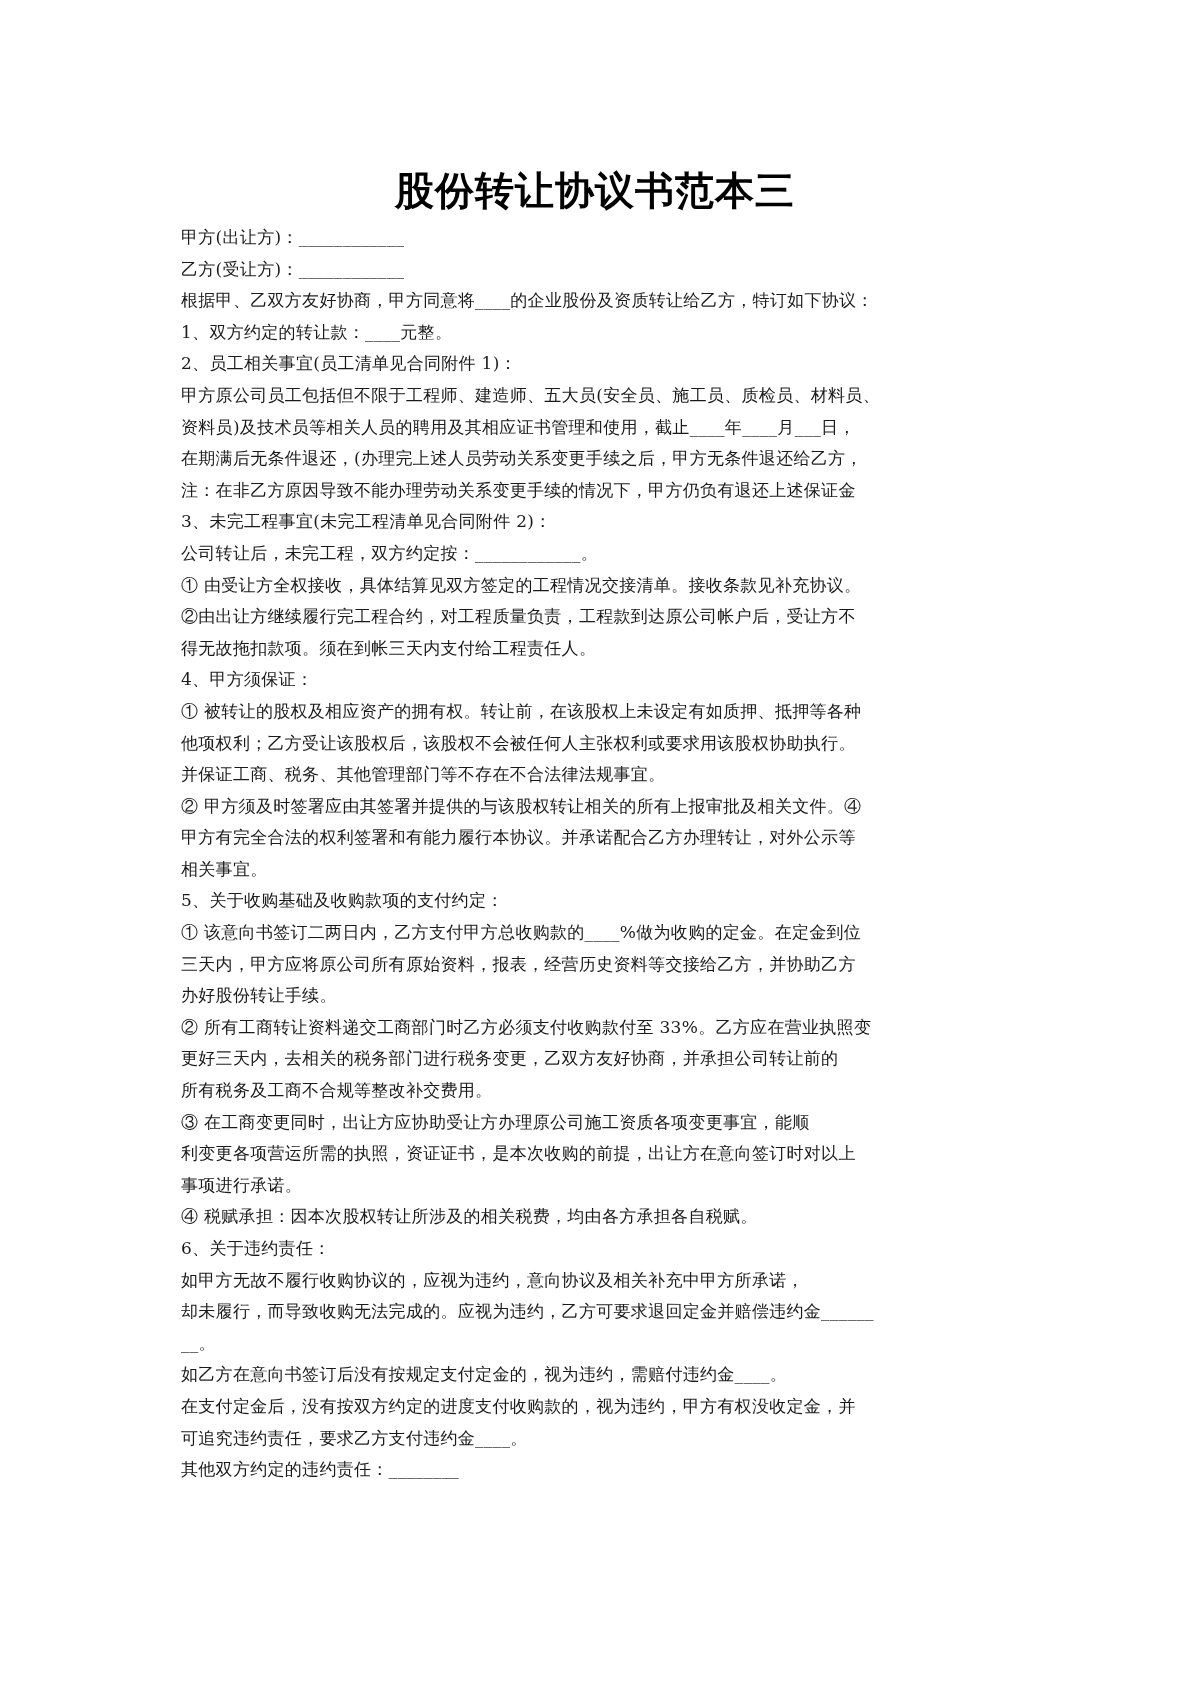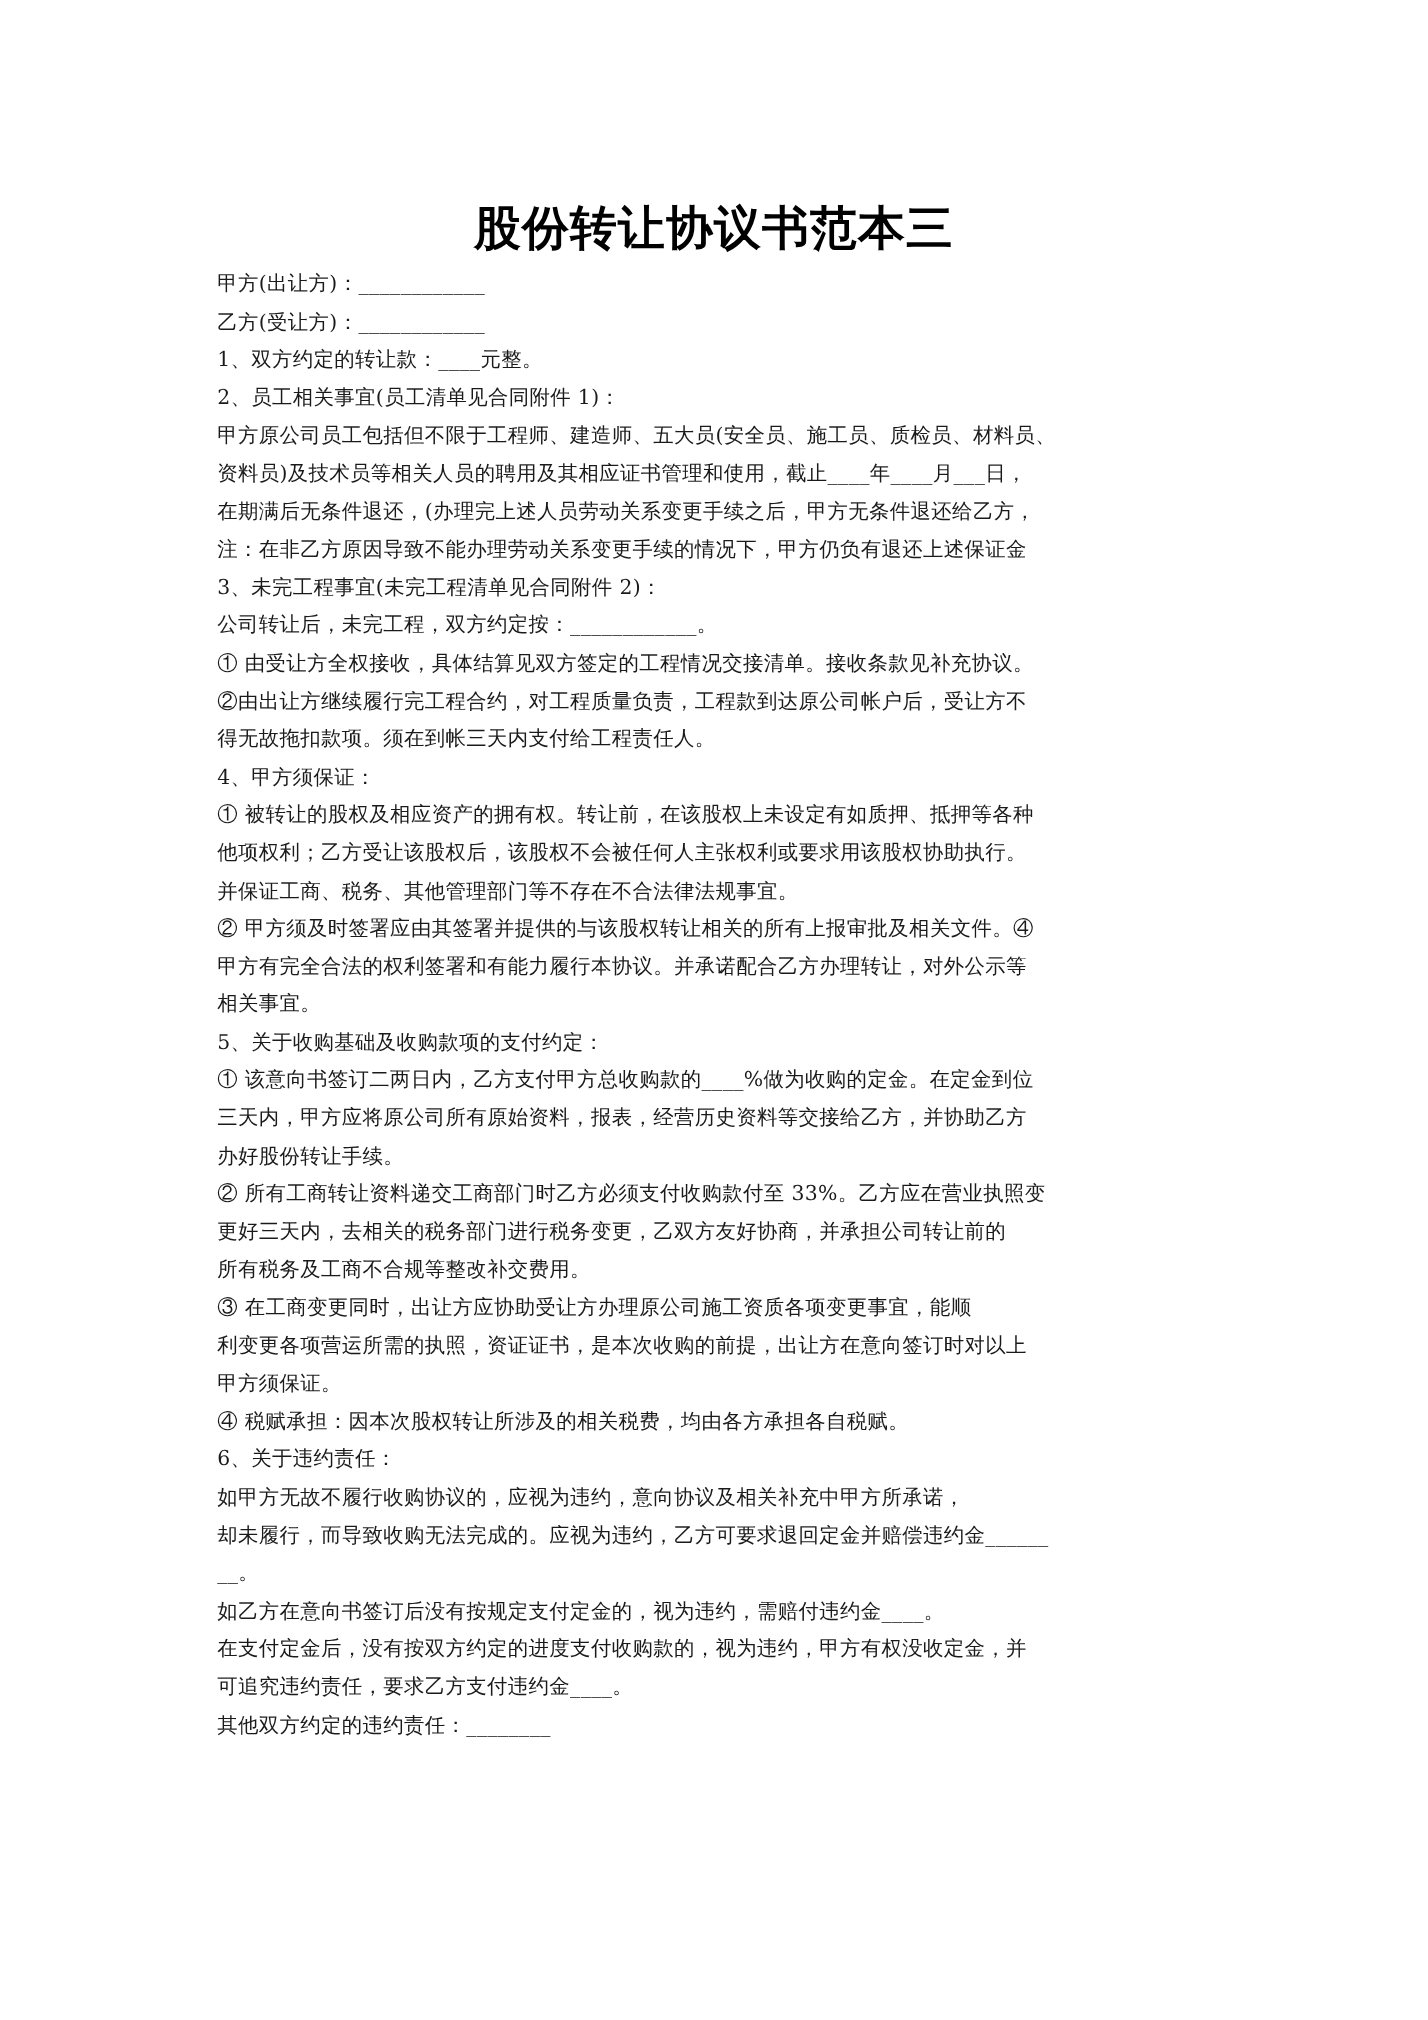--- a/index.html
+++ b/index.html
@@ -53,20 +53,21 @@
   </style>
 </head>
 <body>
 
 <div class="page">
   <div class="title">股份转让协议书范本三</div>
 
   <div class="body-text">
     <span class="line">甲方(出让方)：____________</span>
     <span class="line">乙方(受让方)：____________</span>
+    <span class="line">根据甲、乙双方友好协商，甲方同意将____的企业股份及资质转让给乙方，特订如下协议：</span>
     <span class="line">1、双方约定的转让款：____元整。</span>
     <span class="line">2、员工相关事宜(员工清单见合同附件 1)：</span>
     <span class="line">甲方原公司员工包括但不限于工程师、建造师、五大员(安全员、施工员、质检员、材料员、</span>
     <span class="line">资料员)及技术员等相关人员的聘用及其相应证书管理和使用，截止____年____月___日，</span>
     <span class="line">在期满后无条件退还，(办理完上述人员劳动关系变更手续之后，甲方无条件退还给乙方，</span>
     <span class="line">注：在非乙方原因导致不能办理劳动关系变更手续的情况下，甲方仍负有退还上述保证金</span>
     <span class="line">3、未完工程事宜(未完工程清单见合同附件 2)：</span>
     <span class="line">公司转让后，未完工程，双方约定按：____________。</span>
     <span class="line">① 由受让方全权接收，具体结算见双方签定的工程情况交接清单。接收条款见补充协议。</span>
     <span class="line">②由出让方继续履行完工程合约，对工程质量负责，工程款到达原公司帐户后，受让方不</span>
@@ -80,21 +81,21 @@
     <span class="line">相关事宜。</span>
     <span class="line">5、关于收购基础及收购款项的支付约定：</span>
     <span class="line">① 该意向书签订二两日内，乙方支付甲方总收购款的____%做为收购的定金。在定金到位</span>
     <span class="line">三天内，甲方应将原公司所有原始资料，报表，经营历史资料等交接给乙方，并协助乙方</span>
     <span class="line">办好股份转让手续。</span>
     <span class="line">② 所有工商转让资料递交工商部门时乙方必须支付收购款付至 33%。乙方应在营业执照变</span>
     <span class="line">更好三天内，去相关的税务部门进行税务变更，乙双方友好协商，并承担公司转让前的</span>
     <span class="line">所有税务及工商不合规等整改补交费用。</span>
     <span class="line">③ 在工商变更同时，出让方应协助受让方办理原公司施工资质各项变更事宜，能顺</span>
     <span class="line">利变更各项营运所需的执照，资证证书，是本次收购的前提，出让方在意向签订时对以上</span>
-    <span class="line">甲方须保证。</span>
+    <span class="line">事项进行承诺。</span>
     <span class="line">④ 税赋承担：因本次股权转让所涉及的相关税费，均由各方承担各自税赋。</span>
     <span class="line">6、关于违约责任：</span>
     <span class="line">如甲方无故不履行收购协议的，应视为违约，意向协议及相关补充中甲方所承诺，</span>
     <span class="line">却未履行，而导致收购无法完成的。应视为违约，乙方可要求退回定金并赔偿违约金______</span>
     <span class="line">__。</span>
     <span class="line">如乙方在意向书签订后没有按规定支付定金的，视为违约，需赔付违约金____。</span>
     <span class="line">在支付定金后，没有按双方约定的进度支付收购款的，视为违约，甲方有权没收定金，并</span>
     <span class="line">可追究违约责任，要求乙方支付违约金____。</span>
     <span class="line">其他双方约定的违约责任：________</span>
   </div>

